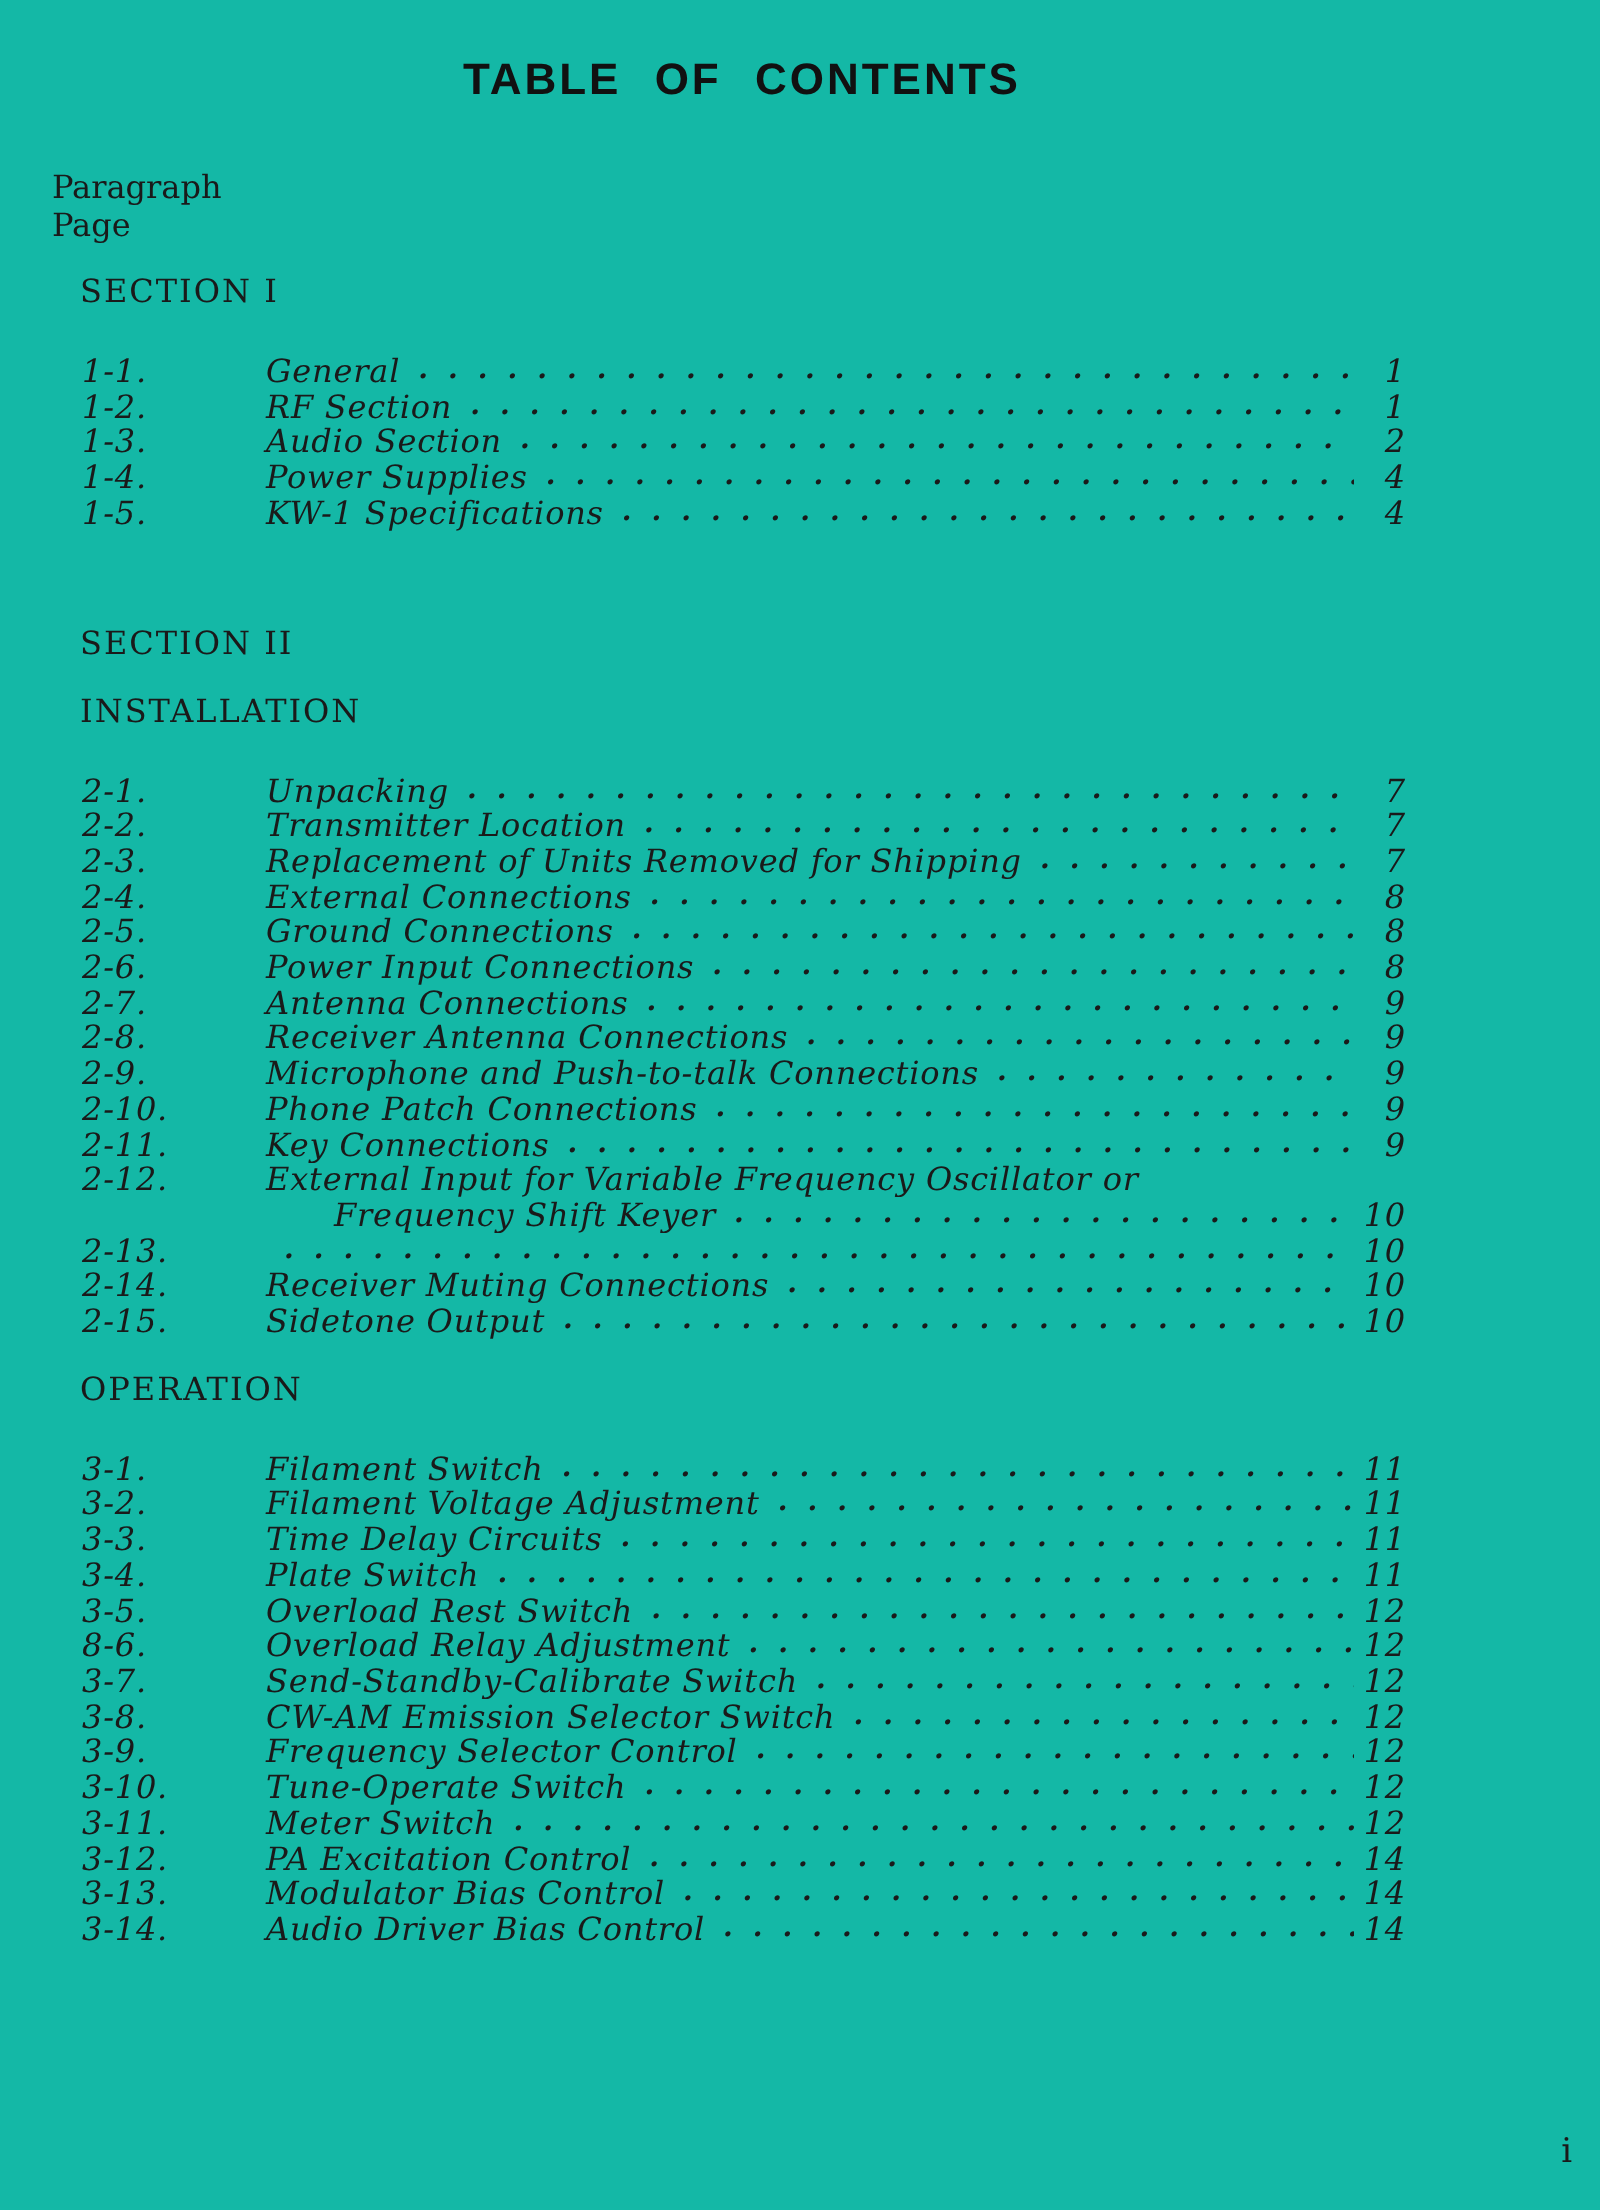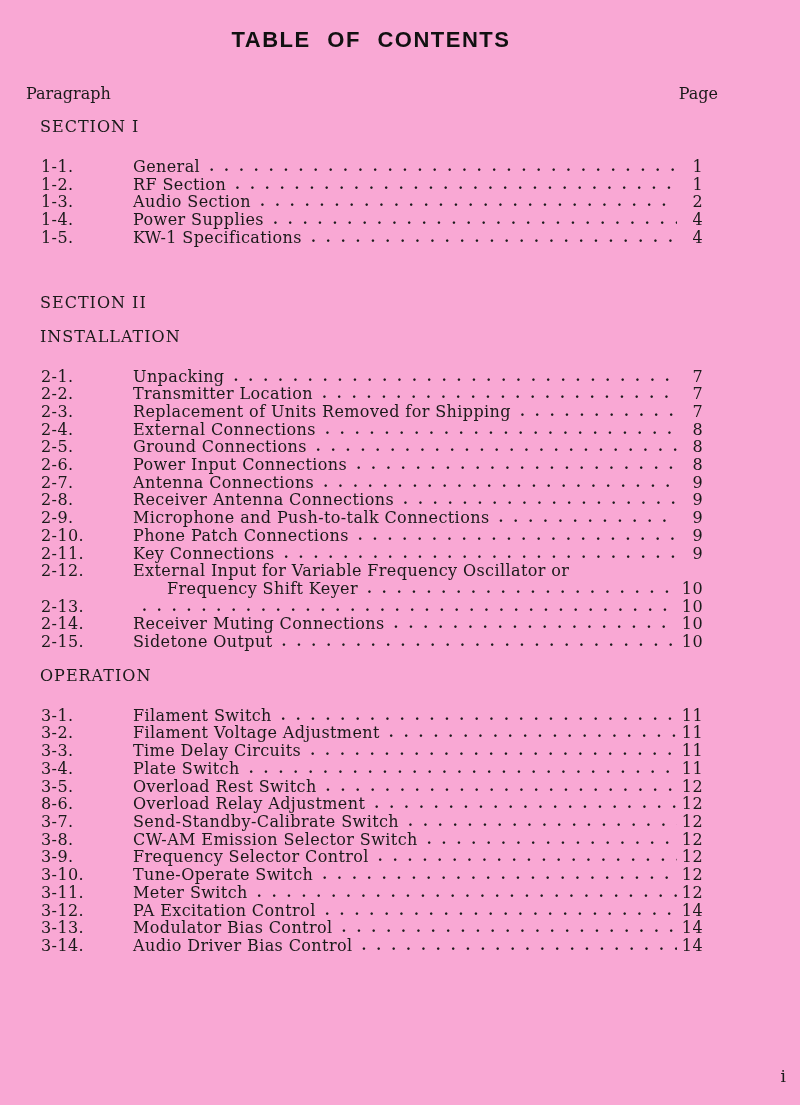--- a/index.html
+++ b/index.html
@@ -5,21 +5,21 @@
   html, body {
     margin: 0;
     padding: 0;
     background: #e8e8e6;
   }
   .page {
     position: relative;
     width: 800px;
     height: 1105px;
     margin: 0 auto;
-    background: #f9a8d4;
+    background: #14b8a6;
     color: #1a1a1a;
     font-family: "DejaVu Serif", serif;
     overflow: hidden;
   }
   .doc-title {
     padding-top: 27px;
     text-align: center;
     position: relative;
     left: -29px;
     font-family: "Liberation Sans", sans-serif;
@@ -29,40 +29,42 @@
     letter-spacing: 1.5px;
     word-spacing: 9px;
     color: #111;
   }
   .col-headers {
     display: flex;
     justify-content: space-between;
     margin: 31px 82px 0 26px;
     font-size: 16px;
     line-height: 19px;
+    flex-direction: column;
   }
   .section-heading, .section-subheading {
     text-align: left;
     margin: 0 82px 0 40px;
     font-size: 16px;
     line-height: 19px;
     letter-spacing: 1px;
     white-space: pre;
   }
   .section-heading { margin-top: 46px; }
   .section:first-of-type .section-heading { margin-top: 14px; }
   .section-subheading { margin-top: 15px; }
   .entries { margin-top: 22px; }
   .row {
     display: flex;
     align-items: flex-end;
     margin: 0 97px 0 41px;
     font-size: 16px;
     line-height: 17.7px;
     letter-spacing: 0.4px;
+    font-style: italic;
   }
   .row .num {
     flex: none;
     width: 92px;
   }
   .row .title {
     flex: none;
     white-space: nowrap;
   }
   .row .title.indent { padding-left: 34px; }

